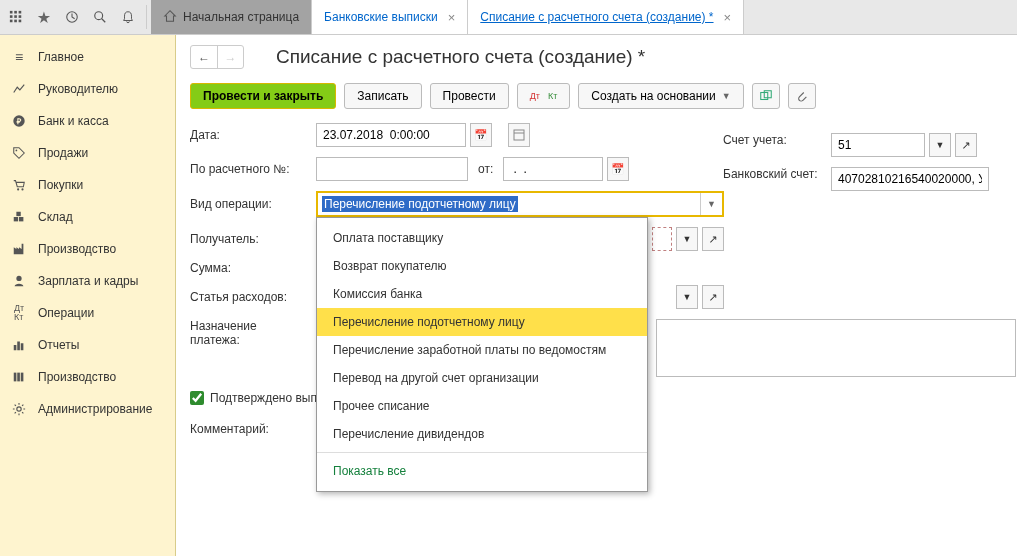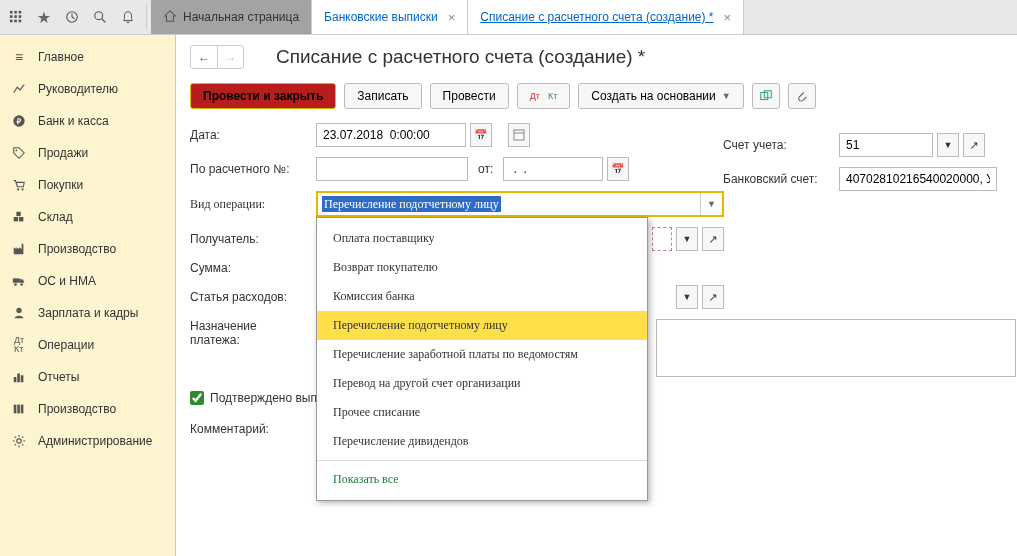--- a/index.html
+++ b/index.html
@@ -26,37 +26,37 @@
 
 .main { flex: 1; padding: 10px 14px; position: relative; overflow: hidden; }
 .nav-row { display: flex; align-items: center; gap: 8px; margin-bottom: 14px; }
 .nav-arrows { display: flex; border: 1px solid #ccc; border-radius: 3px; }
 .nav-arrow { width: 26px; height: 22px; display: flex; align-items: center; justify-content: center; cursor: pointer; color: #555; }
 .nav-arrow + .nav-arrow { border-left: 1px solid #ccc; }
 .page-title { font-size: 19px; color: #333; margin-left: 24px; }
 
 .toolbar-row { display: flex; gap: 8px; margin-bottom: 14px; align-items: center; }
 .btn { height: 26px; padding: 0 12px; border: 1px solid #bbb; border-radius: 3px; background: #f7f7f7; cursor: pointer; display: flex; align-items: center; gap: 4px; font-size: 12px; }
-.btn.primary { background: #b91c1c; border-color: #d8b800; font-weight: bold; }
+.btn.primary { background: #84cc16; border-color: #d8b800; font-weight: bold; }
 .btn.iconish { color: #388e3c; font-size: 9px; line-height: 1; }
 .btn.sq { width: 28px; padding: 0; justify-content: center; }
 .caret-down { font-size: 9px; color: #666; margin-left: 2px; }
 .label { color: #333; }
 .field-wrap { display: flex; align-items: center; gap: 4px; }
 .input { height: 24px; border: 1px solid #bbb; padding: 0 6px; font-size: 12px; background: #fff; }
 .input.date { width: 150px; }
 .input.docnum { width: 152px; }
 .input.short { width: 100px; }
 .input.acct { width: 94px; }
 .mini-btn { width: 22px; height: 24px; border: 1px solid #bbb; background: #f7f7f7; display: flex; align-items: center; justify-content: center; cursor: pointer; }
 .mini-btn.cal { font-size: 11px; }
 .mini-btn.drop { font-size: 9px; }
 .mini-btn.open { font-size: 11px; }
 
-.op-row { margin-top: 10px; display: flex; align-items: center; gap: 10px; font-family: Liberation Serif, serif; }
+.op-row { margin-top: 10px; display: flex; align-items: center; gap: 10px; }
 .op-select { position: relative; width: 408px; }
 .op-display { height: 26px; border: 2px solid #e8b800; display: flex; align-items: center; }
 .op-display-text { flex: 1; padding: 0 4px; }
 .op-display-text span { background: #2e6bc7; color: #fff; padding: 1px 2px; }
 .op-drop-btn { width: 22px; height: 22px; display: flex; align-items: center; justify-content: center; border-left: 1px solid #ccc; cursor: pointer; font-size: 9px; color: #666; }
 
 .dropdown { position: absolute; top: 26px; left: 0; width: 332px; background: #fff; border: 1px solid #999; box-shadow: 2px 2px 6px rgba(0,0,0,0.3); z-index: 100; padding: 6px 0; }
 .dd-item { padding: 7px 16px; cursor: pointer; color: #333; }
 .dd-item.selected { background: #ffe04a; }
 .dd-sep { height: 1px; background: #ddd; margin: 4px 0; }
@@ -64,21 +64,21 @@
 
 .below-grid { display: grid; grid-template-columns: 116px 1fr; gap: 10px; align-items: center; margin-top: 10px; }
 .dotted-box { height: 24px; width: 80px; border: 1px dashed #c08080; }
 
 .txtarea { width: 700px; height: 58px; border: 1px solid #bbb; background: #fff; }
 
 .check-row { display: flex; align-items: center; gap: 6px; margin-top: 14px; }
 .check-row input[type=checkbox] { width: 14px; height: 14px; accent-color: #2e8b2e; }
 
 .right-col { position: absolute; right: 14px; top: 98px; width: 280px; }
-.rc-row { display: flex; align-items: center; margin-bottom: 10px; gap: 8px; }
+.rc-row { display: flex; align-items: flex-start; margin-bottom: 10px; }
 .rc-row .label { width: 108px; }
 .svg-icon { width: 14px; height: 14px; }
 </style>
 </head>
 <body>
 
 <div class="top-toolbar">
   <div class="icon-btn">
     <svg class="svg-icon" viewBox="0 0 16 16">
         <rect x="1" y="1" width="3" height="3" fill="#555"></rect>
@@ -184,31 +184,20 @@
         </span>
         <span>Склад</span>
       </div>
     <div class="side-item">
         <span class="side-icon">
           <svg class="svg-icon" viewBox="0 0 16 16">
             <path d="M2 14 L2 6 L5 8 L5 6 L8 8 L8 6 L11 8 L11 2 L13 2 L13 14 Z" fill="#555"></path>
           </svg>
         </span>
         <span>Производство</span>
-      </div>
-    <div class="side-item">
-        <span class="side-icon">
-          <svg class="svg-icon" viewBox="0 0 16 16">
-            <rect x="1" y="5" width="8" height="5" fill="#555"></rect>
-            <path d="M9 6 L12 6 L14 9 L14 10 L9 10 Z" fill="#555"></path>
-            <circle cx="4" cy="12" r="1.5" fill="#555"></circle>
-            <circle cx="11" cy="12" r="1.5" fill="#555"></circle>
-          </svg>
-        </span>
-        <span>ОС и НМА</span>
       </div>
     <div class="side-item">
         <span class="side-icon">
           <svg class="svg-icon" viewBox="0 0 16 16">
             <circle cx="8" cy="5" r="3" fill="#555"></circle>
             <path d="M3 14 C3 10 13 10 13 14 Z" fill="#555"></path>
           </svg>
         </span>
         <span>Зарплата и кадры</span>
       </div>

